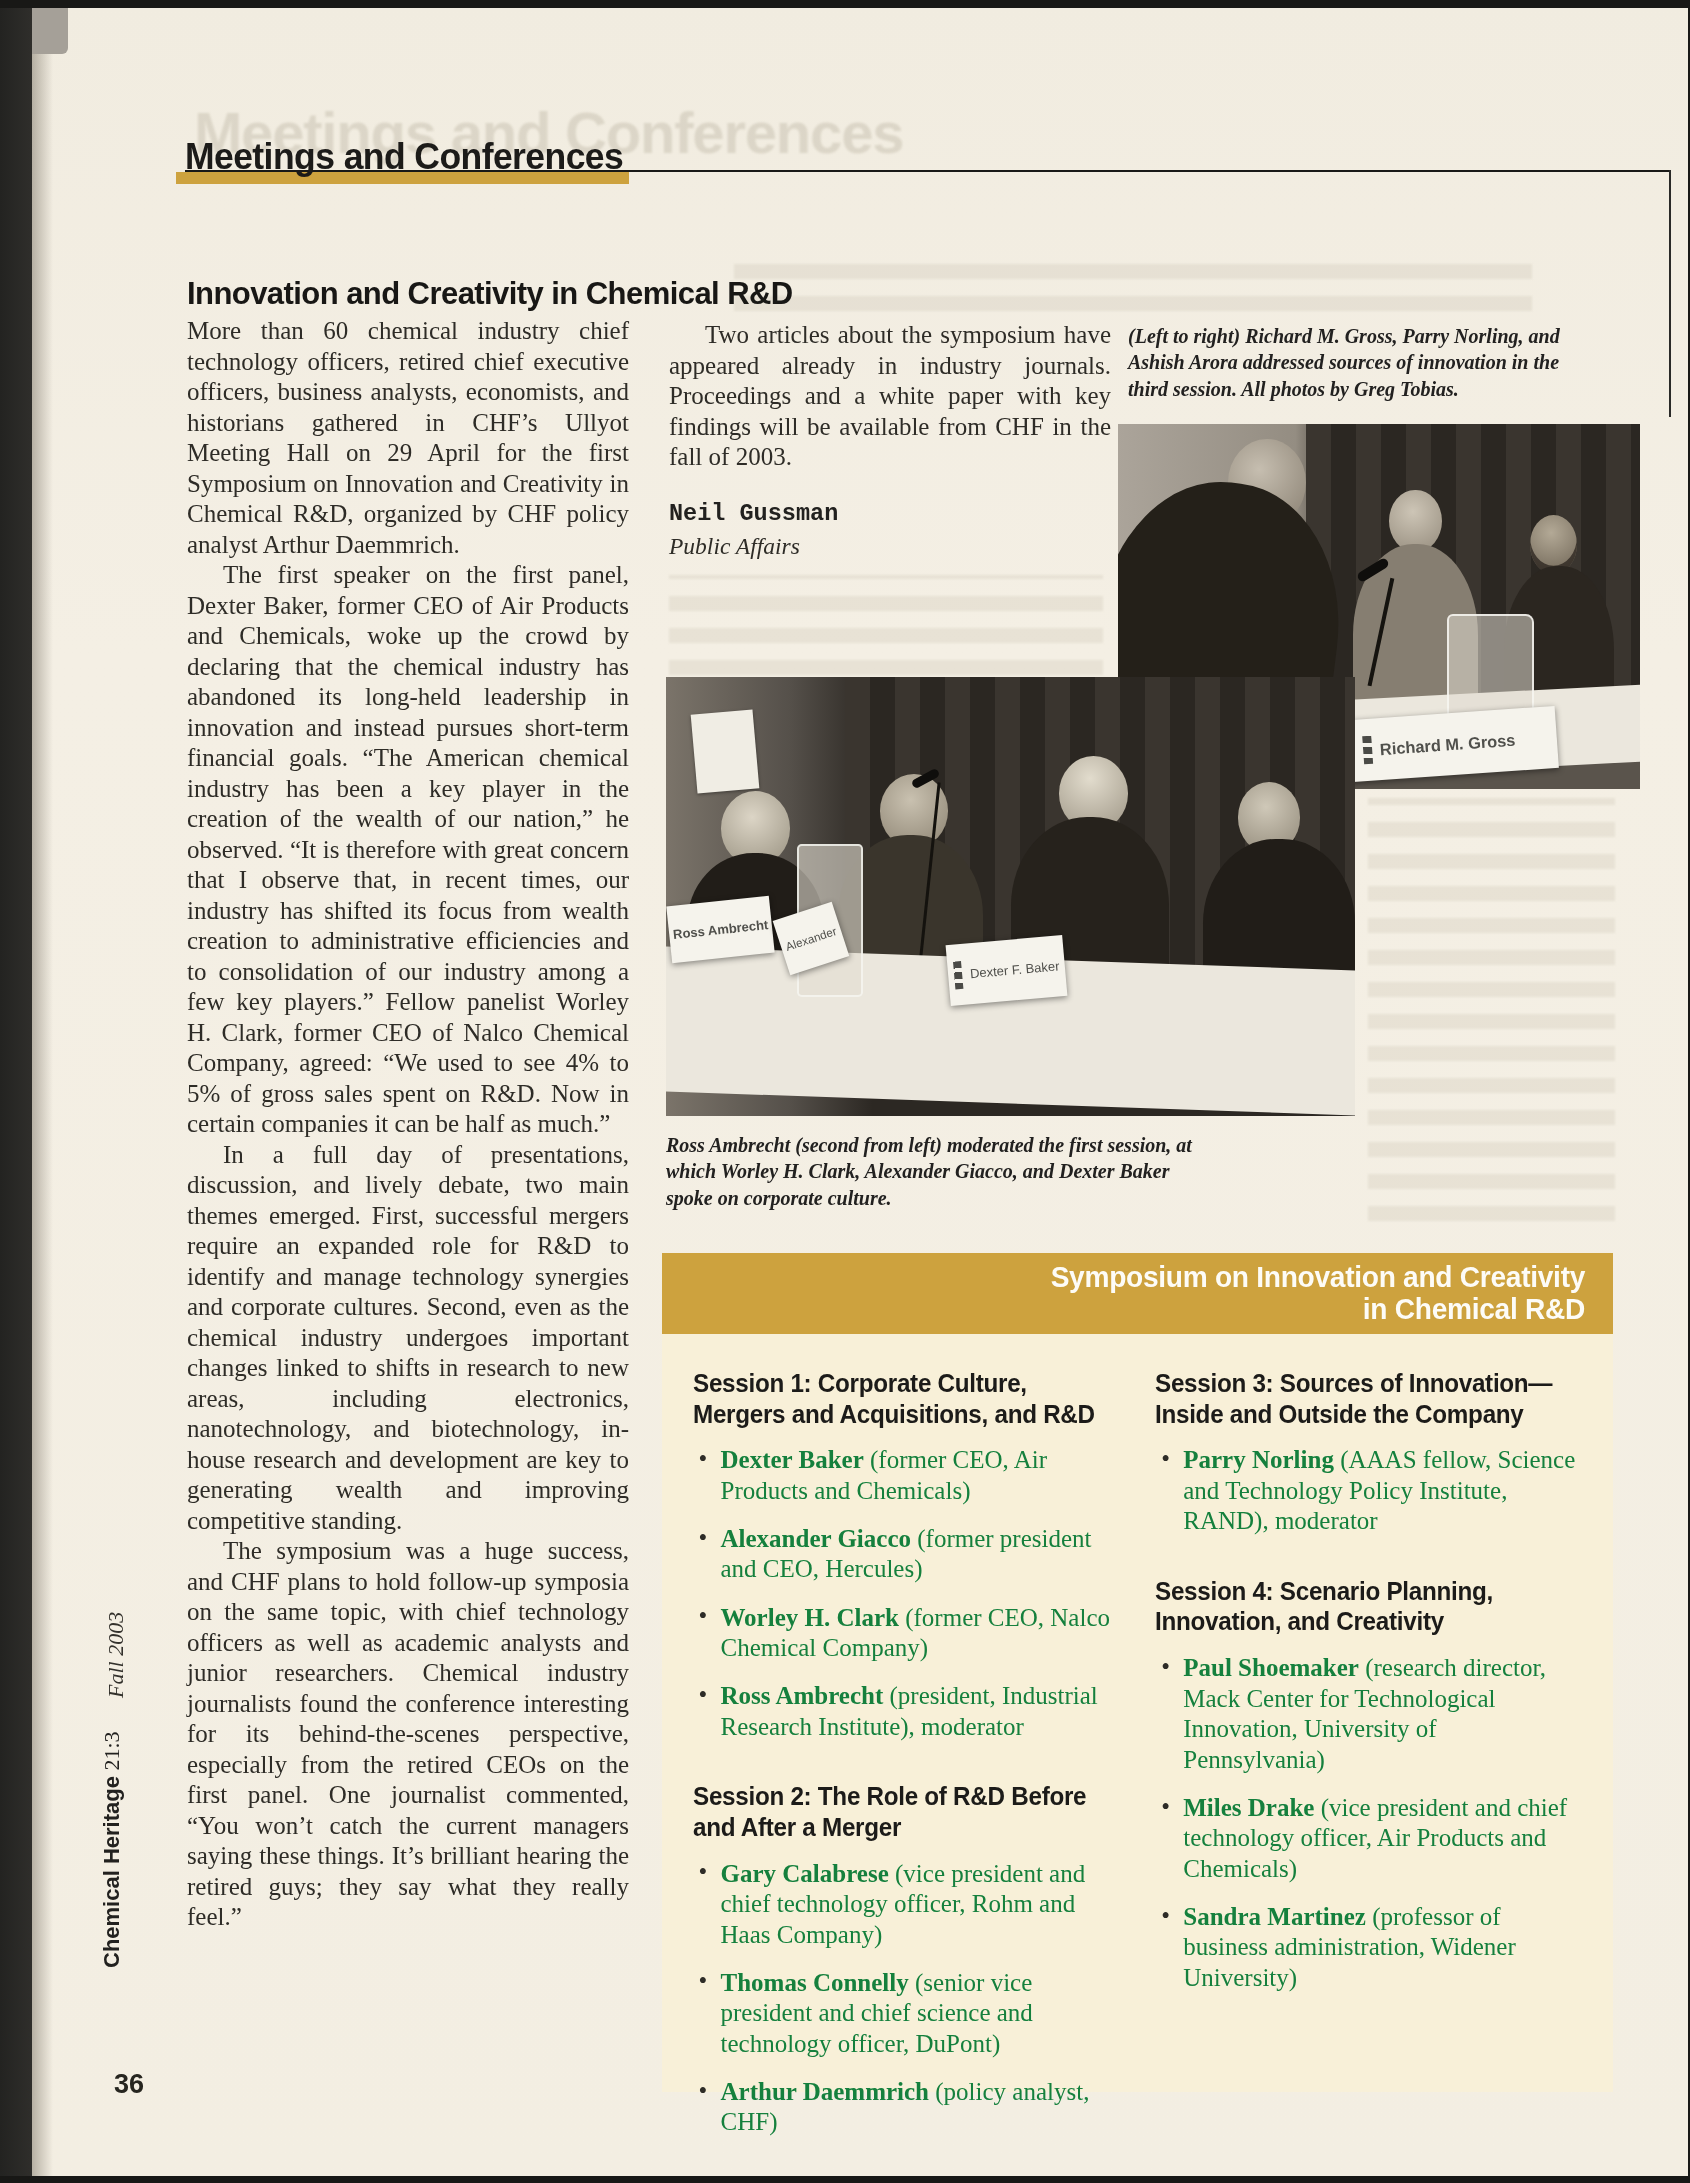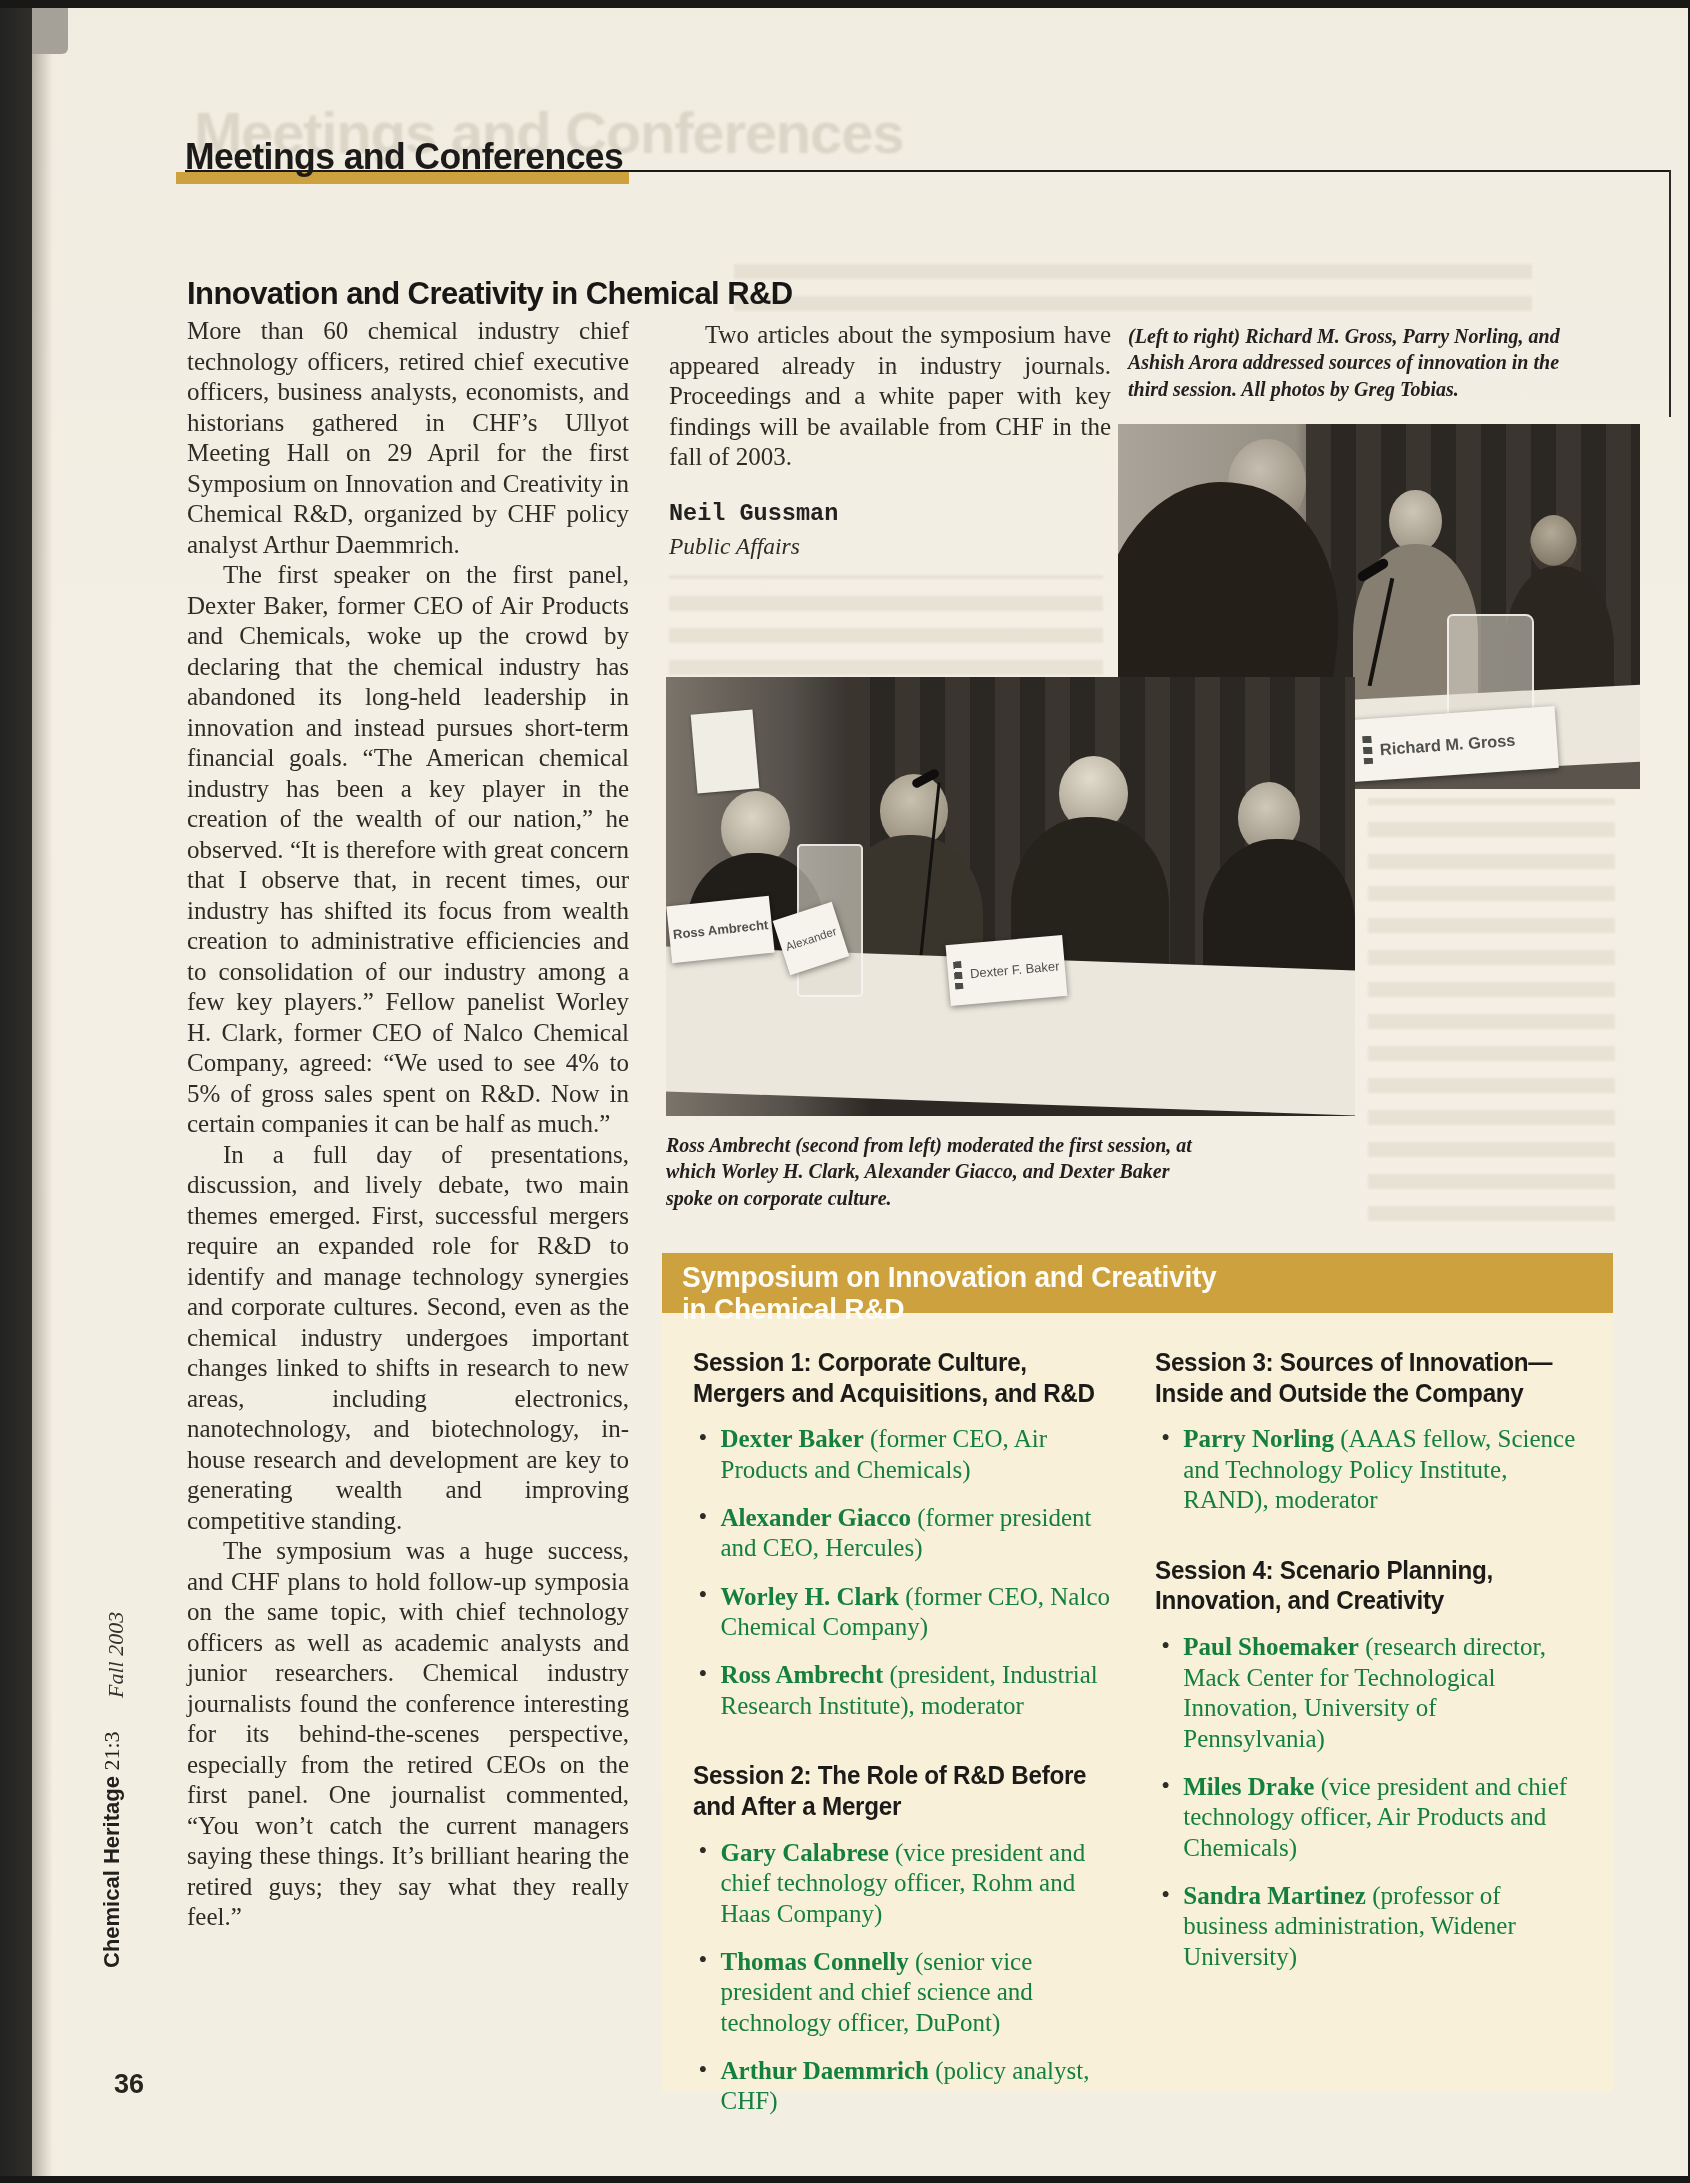--- a/index.html
+++ b/index.html
@@ -58,21 +58,21 @@
   .curtain{background:repeating-linear-gradient(90deg,#3a352f 0 25px,#2b2722 25px 50px);}
   .head{border-radius:50%;}
   .body{border-radius:48% 48% 0 0;}
   .table{background:#ebe7dd;}
   .card{background:#f5f3ec;box-shadow:0 1.8px 5.9px rgba(0,0,0,.45);display:flex;align-items:center;gap:8.2px;
     font-family:"Liberation Sans",sans-serif;color:#50504c;justify-content:center;overflow:hidden;}
   .card .chf-mark{width:8.2px;height:28px;flex:0 0 auto;
     background:repeating-linear-gradient(180deg,#4a4a46 0 7px,transparent 7px 11px);}
   
   #symp-box{position:absolute;left:662px;top:1253px;width:951px;height:839px;z-index:10;background:#f8f0d8;}
-  #symp-banner{height:60px;padding:8.2px 0 0 20px;box-sizing:border-box;}
+  #symp-banner{height:81px;padding:8.2px 0 0 20px;box-sizing:border-box;text-align:right;}
   .banner-line{display:block;font-family:"Liberation Sans",sans-serif;font-weight:700;font-size:29px;line-height:32px;
     color:#fdfcf7;letter-spacing:-0.3px;transform:scaleX(.97);transform-origin:left;}
   #symp-cols{display:flex;gap:38px;padding:34px 33px 0 30.5px;}
   .symp-col{flex:1;min-width:0;}
   .session{margin-bottom:39px;}
   .session h3{margin:0 0 16.4px 0;font-family:"Liberation Sans",sans-serif;font-weight:700;font-size:25px;line-height:30.5px;
     color:#1c1b19;letter-spacing:-0.3px;transform:scaleX(.97);transform-origin:left;}
   .session ul{list-style:none;margin:0;padding:0;}
   .session li{position:relative;padding-left:28px;margin-bottom:17.6px;font-size:25px;line-height:30.5px;color:#15803d;}
   .session li::before{content:"\2022";position:absolute;left:5.9px;top:-1.2px;color:#2e2c27;}

